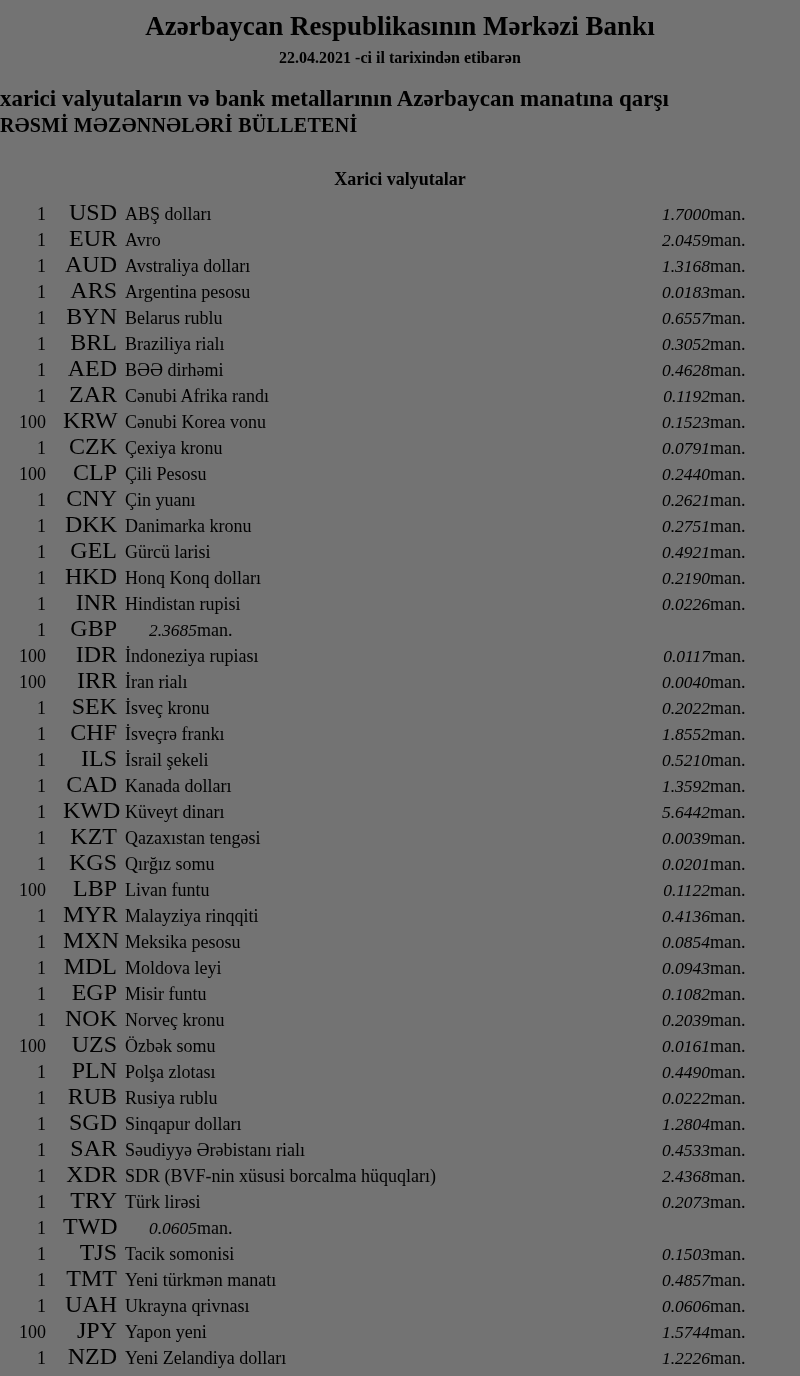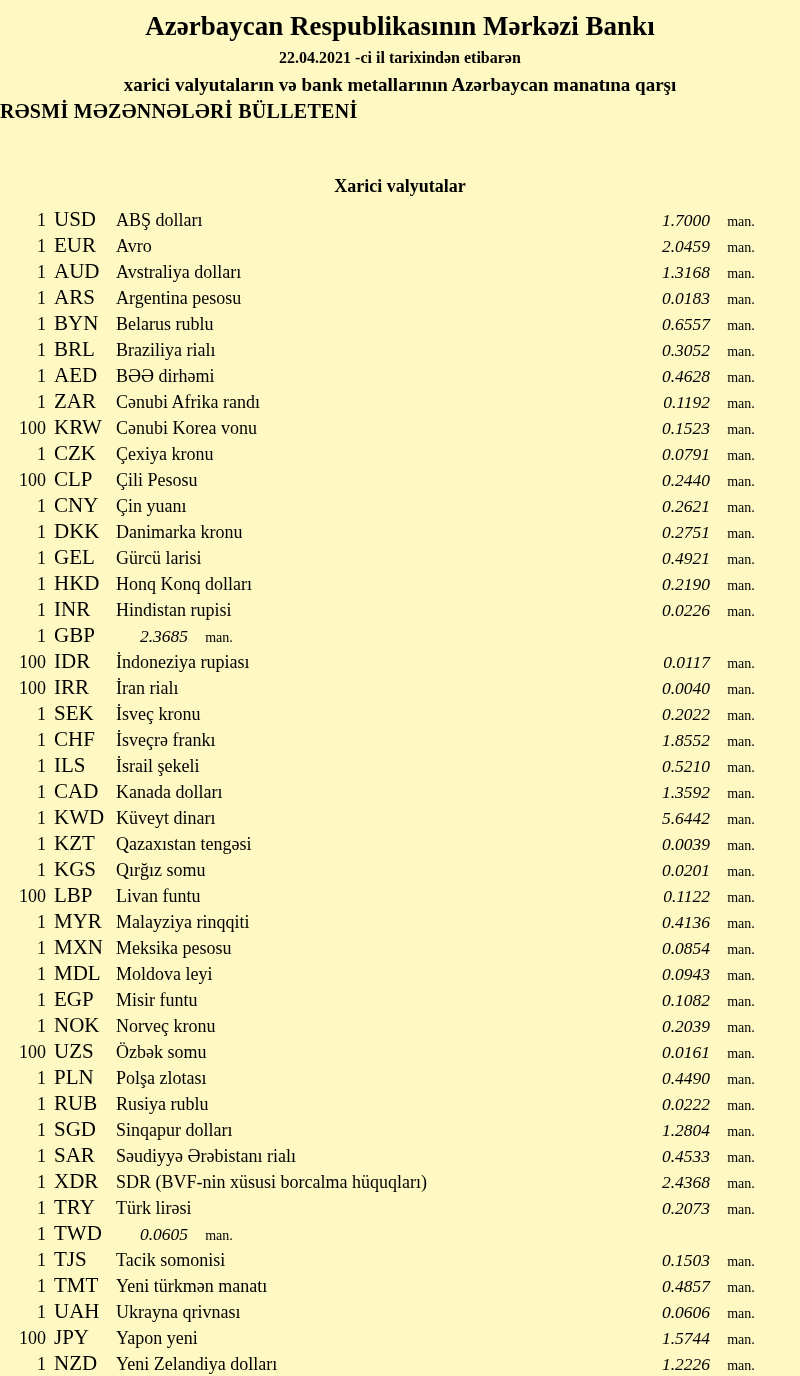--- a/index.html
+++ b/index.html
@@ -5,54 +5,54 @@
   * { margin: 0; padding: 0; box-sizing: border-box; }
   html, body {
     background: #ffffff;
     font-family: "Liberation Serif", "DejaVu Serif", serif;
     color: #000000;
   }
   .page {
     width: 800px;
     height: 1376px;
     margin: 0 auto;
-    background: #fef9c3;
+    background: #737373;
     overflow: hidden;
   }
   .bank-name {
     padding-top: 10px;
     text-align: center;
     font-size: 27px;
     line-height: 32px;
     font-weight: bold;
   }
   .date-line {
     margin-top: 5px;
     text-align: center;
     font-size: 16px;
     line-height: 22px;
     font-weight: bold;
   }
   .subject-line {
-    margin-top: 3px;
-    text-align: center;
-    font-size: 19px;
+    margin-top: 17px;
+    text-align: left;
+    font-size: 23px;
     line-height: 25px;
     font-weight: bold;
   }
   .bulletin-title {
     margin-top: 2px;
     text-align: left;
     font-size: 20px;
     line-height: 24px;
     font-weight: bold;
     letter-spacing: 0.3px;
   }
   .section-title {
-    margin-top: 52px;
+    margin-top: 31px;
     text-align: center;
     font-size: 18px;
     line-height: 22px;
     font-weight: bold;
   }
   .rates {
     margin-top: 9px;
   }
   .row {
     display: flex;
@@ -63,43 +63,43 @@
     white-space: nowrap;
   }
   .qty {
     width: 46px;
     text-align: right;
     font-size: 18px;
     flex: 0 0 auto;
   }
   .code {
     width: 54px;
-    margin-left: 8px;
-    text-align: left;
-    font-size: 21px;
+    margin-left: 17px;
+    text-align: right;
+    font-size: 24px;
     flex: 0 0 auto;
   }
   .name {
     flex: 1 1 auto;
     margin-left: 8px;
     font-size: 18px;
     overflow: hidden;
   }
   .rate {
     width: 80px;
     text-align: right;
     font-size: 17.5px;
     font-weight: normal;
     font-style: italic;
     flex: 0 0 auto;
   }
   .unit {
     width: 62px;
-    text-align: center;
-    font-size: 14px;
+    text-align: left;
+    font-size: 18px;
     flex: 0 0 auto;
   }
 </style>
 </head>
 <body>
 
 <div class="page">
 
   <div class="bank-name">Azərbaycan Respublikasının Mərkəzi Bankı</div>
 

